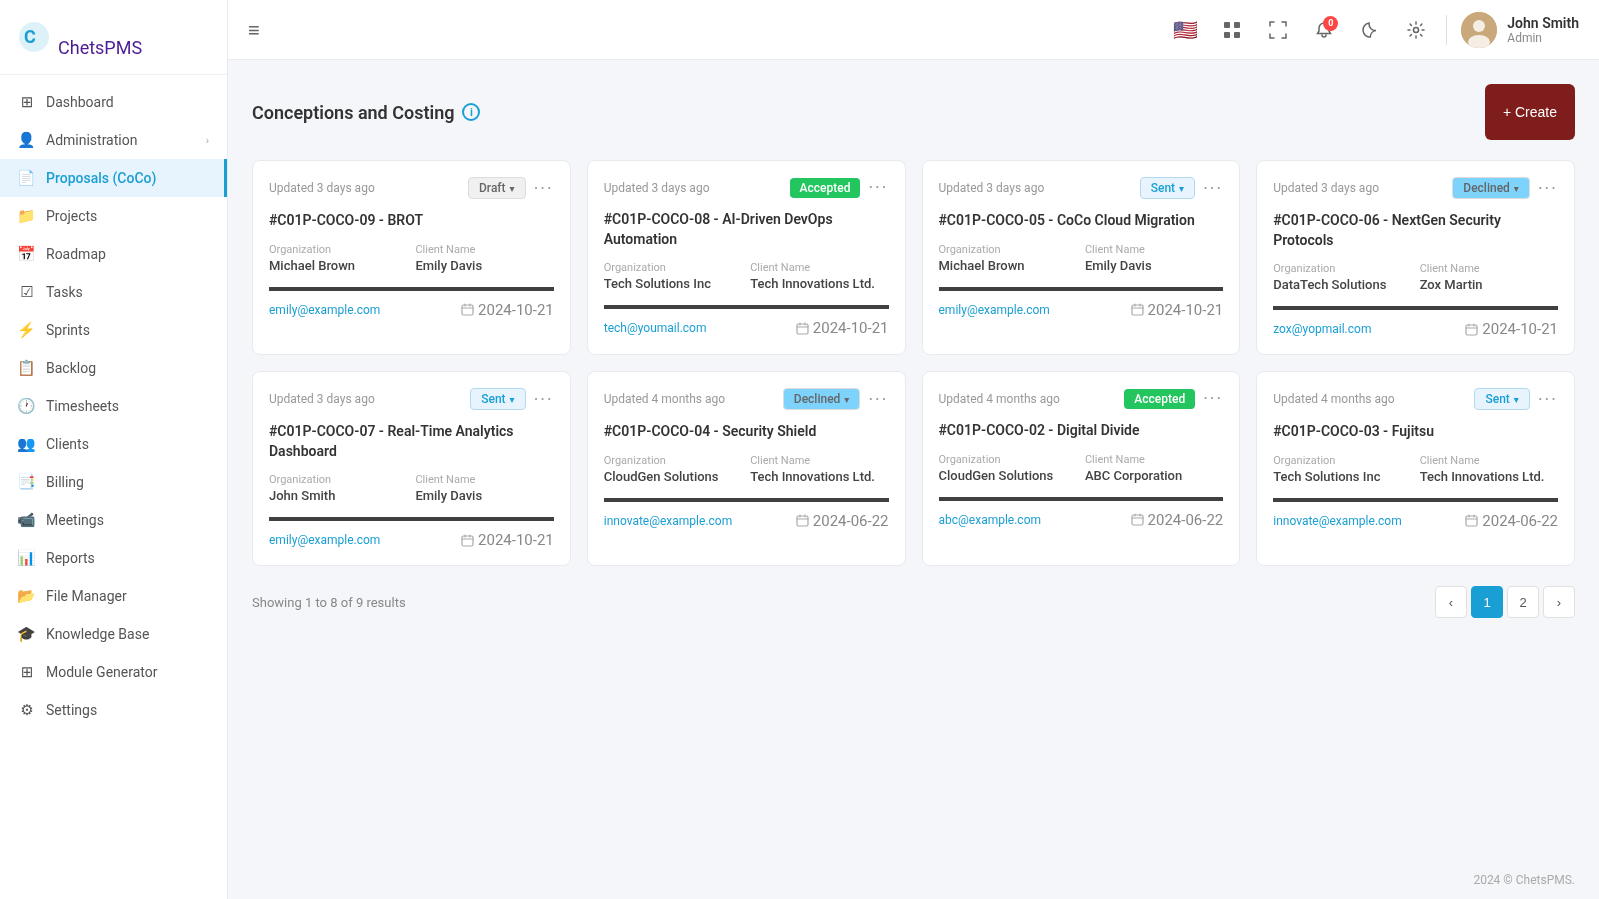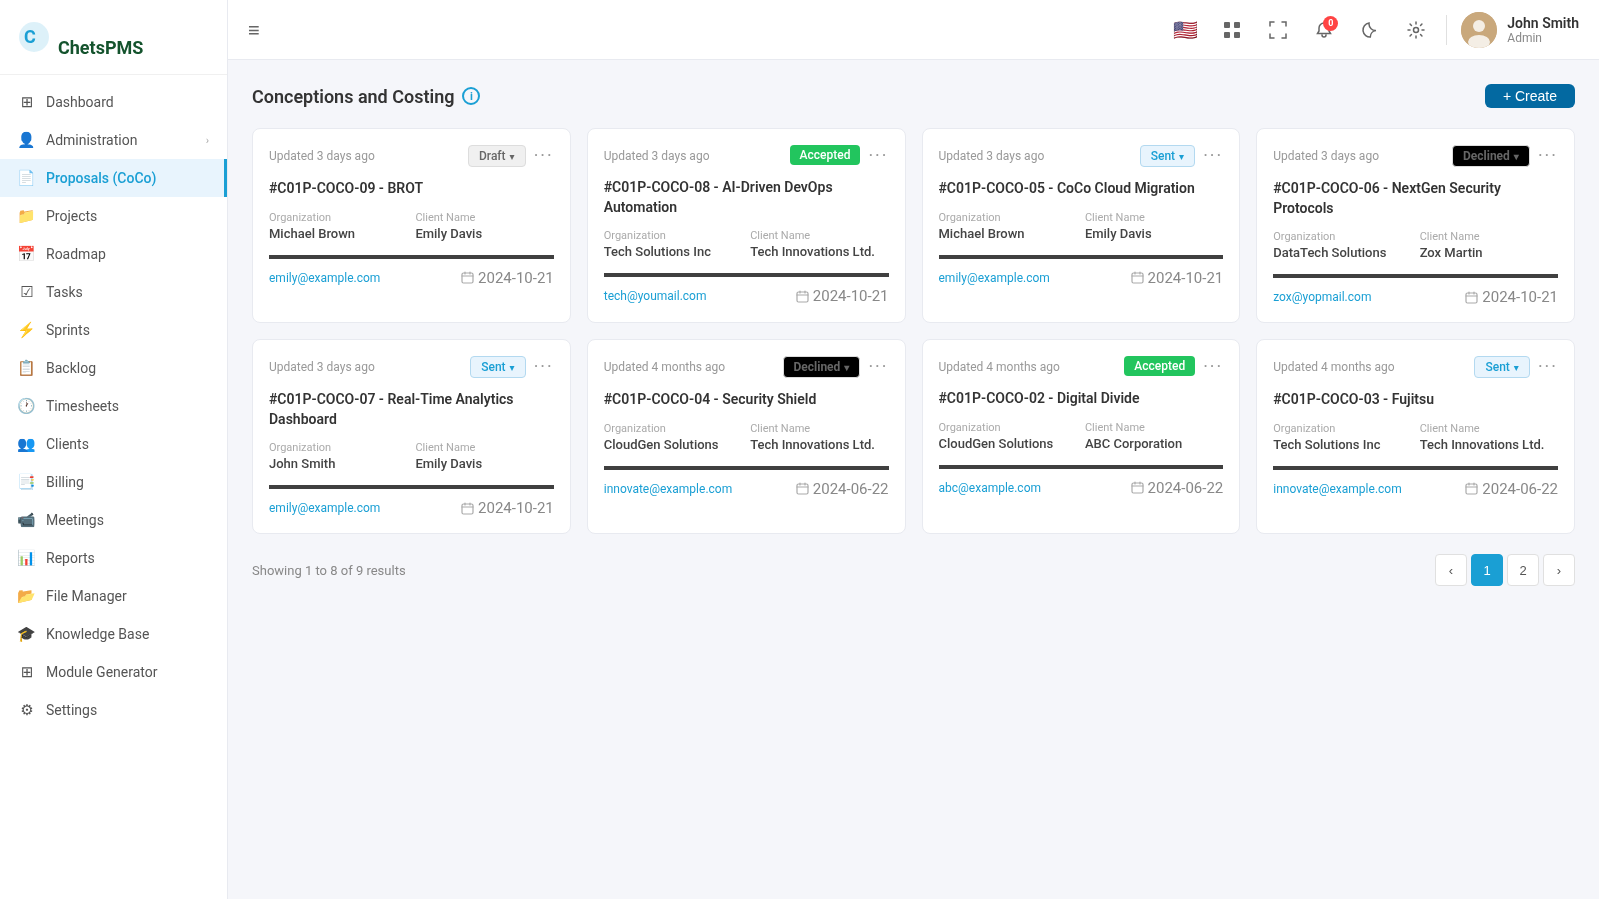--- a/index.html
+++ b/index.html
@@ -2,21 +2,21 @@
 <html><head>
   <meta charset="utf-8">
   <style>
     * { box-sizing: border-box; margin: 0; padding: 0; }
     body { font-family: -apple-system, BlinkMacSystemFont, 'Segoe UI', Roboto, sans-serif; background: #f5f6fa; color: #333; height: 899px; overflow: hidden; display: flex; }
 
     
     .sidebar { width: 228px; background: #fff; border-right: 1px solid #e8eaf0; display: flex; flex-direction: column; height: 899px; flex-shrink: 0; }
     .sidebar-logo { padding: 16px 18px; display: flex; align-items: center; gap: 8px; border-bottom: 1px solid #f0f0f0; }
     .logo-icon { width: 32px; height: 32px; }
-    .logo-text { font-size: 18px; font-weight: 700; color: #14532d; margin-top: 21px; }
+    .logo-text { font-size: 18px; font-weight: 400; color: #4c1d95; margin-top: 21px; }
     .sidebar-nav { flex: 1; padding: 8px 0; overflow-y: auto; }
     .nav-item { display: flex; align-items: center; gap: 10px; padding: 10px 18px; cursor: pointer; font-size: 14px; color: #555; border-radius: 0; transition: background 0.15s; white-space: nowrap; }
     .nav-item.active { background: #e8f4fd; color: #1a9fd4; font-weight: 500; border-right: 3px solid #1a9fd4; }
     .nav-item .nav-icon { width: 18px; height: 18px; display: flex; align-items: center; justify-content: center; font-size: 15px; flex-shrink: 0; }
     .nav-item .chevron { margin-left: auto; font-size: 11px; color: #aaa; }
 
     
     .main { flex: 1; display: flex; flex-direction: column; height: 899px; overflow: hidden; }
 
     
@@ -33,34 +33,34 @@
     .user-avatar { width: 36px; height: 36px; border-radius: 50%; background: #c9a87c; display: flex; align-items: center; justify-content: center; font-size: 14px; color: #fff; font-weight: 600; overflow: hidden; }
     .user-name { font-size: 14px; font-weight: 600; color: #333; }
     .user-role { font-size: 12px; color: #888; }
 
     
     .content { flex: 1; overflow-y: auto; padding: 24px; }
     .page-header { display: flex; align-items: center; justify-content: space-between; margin-bottom: 20px; }
     .page-title-row { display: flex; align-items: center; gap: 8px; }
     .page-title { font-size: 18px; font-weight: 600; color: #333; }
     .info-icon { width: 18px; height: 18px; border-radius: 50%; border: 2px solid #1a9fd4; color: #1a9fd4; font-size: 11px; display: inline-flex; align-items: center; justify-content: center; font-weight: 700; cursor: pointer; }
-    .create-btn { background: #0369a1; color: #fff; border: none; border-radius: 6px; padding: 4px 18px; font-size: 14px; font-weight: 500; cursor: pointer; display: flex; align-items: center; gap: 6px; }
+    .create-btn { background: #7f1d1d; color: #fff; border: none; border-radius: 6px; padding: 20px 18px; font-size: 14px; font-weight: 500; cursor: pointer; display: flex; align-items: center; gap: 6px; }
 
     
     .cards-grid { display: grid; grid-template-columns: repeat(4, 1fr); gap: 16px; }
     .card { background: #fff; border-radius: 8px; border: 1px solid #e8eaf0; padding: 16px; display: flex; flex-direction: column; gap: 12px; }
     .card-header { display: flex; align-items: center; justify-content: space-between; }
     .card-meta { font-size: 12px; color: #999; }
-    .card-header-right { display: flex; align-items: flex-start; gap: 8px; padding-left: 33px; }
+    .card-header-right { display: flex; align-items: center; gap: 8px; padding-left: 33px; }
     .status-badge { border-radius: 4px; padding: 3px 10px; font-size: 12px; font-weight: 500; display: flex; align-items: center; gap: 4px; cursor: pointer; }
     .status-badge .caret { font-size: 10px; }
     .badge-draft { background: #f0f0f0; color: #666; border: 1px solid #ddd; }
     .badge-accepted { background: #22c55e; color: #fff; }
     .badge-sent { background: #e8f4fd; color: #1a9fd4; border: 1px solid #b3d9f0; }
-    .badge-declined { background: #000000; color: #666; border: 1px solid #ddd; font-weight: bold; }
+    .badge-declined { background: #7dd3fc; color: #666; border: 1px solid #ddd; }
     .card-dots { color: #999; cursor: pointer; font-size: 18px; letter-spacing: 2px; }
     .card-title { font-size: 14px; font-weight: 600; color: #333; line-height: 1.4; }
     .card-fields { display: grid; grid-template-columns: 1fr 1fr; gap: 8px; }
     .field-label { font-size: 11px; color: #aaa; margin-bottom: 2px; }
     .field-value { font-size: 13px; color: #444; font-weight: 500; }
     .card-footer { display: flex; align-items: center; justify-content: space-between; border-top: 4px solid #404040; padding-top: 10px; margin-top: 2px; }
     .card-email { font-size: 12px; color: #1a9fd4; }
     .card-date { font-size: 15px; color: #888; display: flex; align-items: center; gap: 4px; }
 
     
@@ -502,13 +502,16 @@
       <span class="pagination-info">Showing 1 to 8 of 9 results</span>
       <div class="pagination">
         <button class="page-btn">‹</button>
         <button class="page-btn active">1</button>
         <button class="page-btn">2</button>
         <button class="page-btn">›</button>
       </div>
     </div>
   </div>
 
+  <div class="footer">
+    <span>2024 © ChetsPMS.</span>
+  </div>
 </div>
 
 </body></html>

